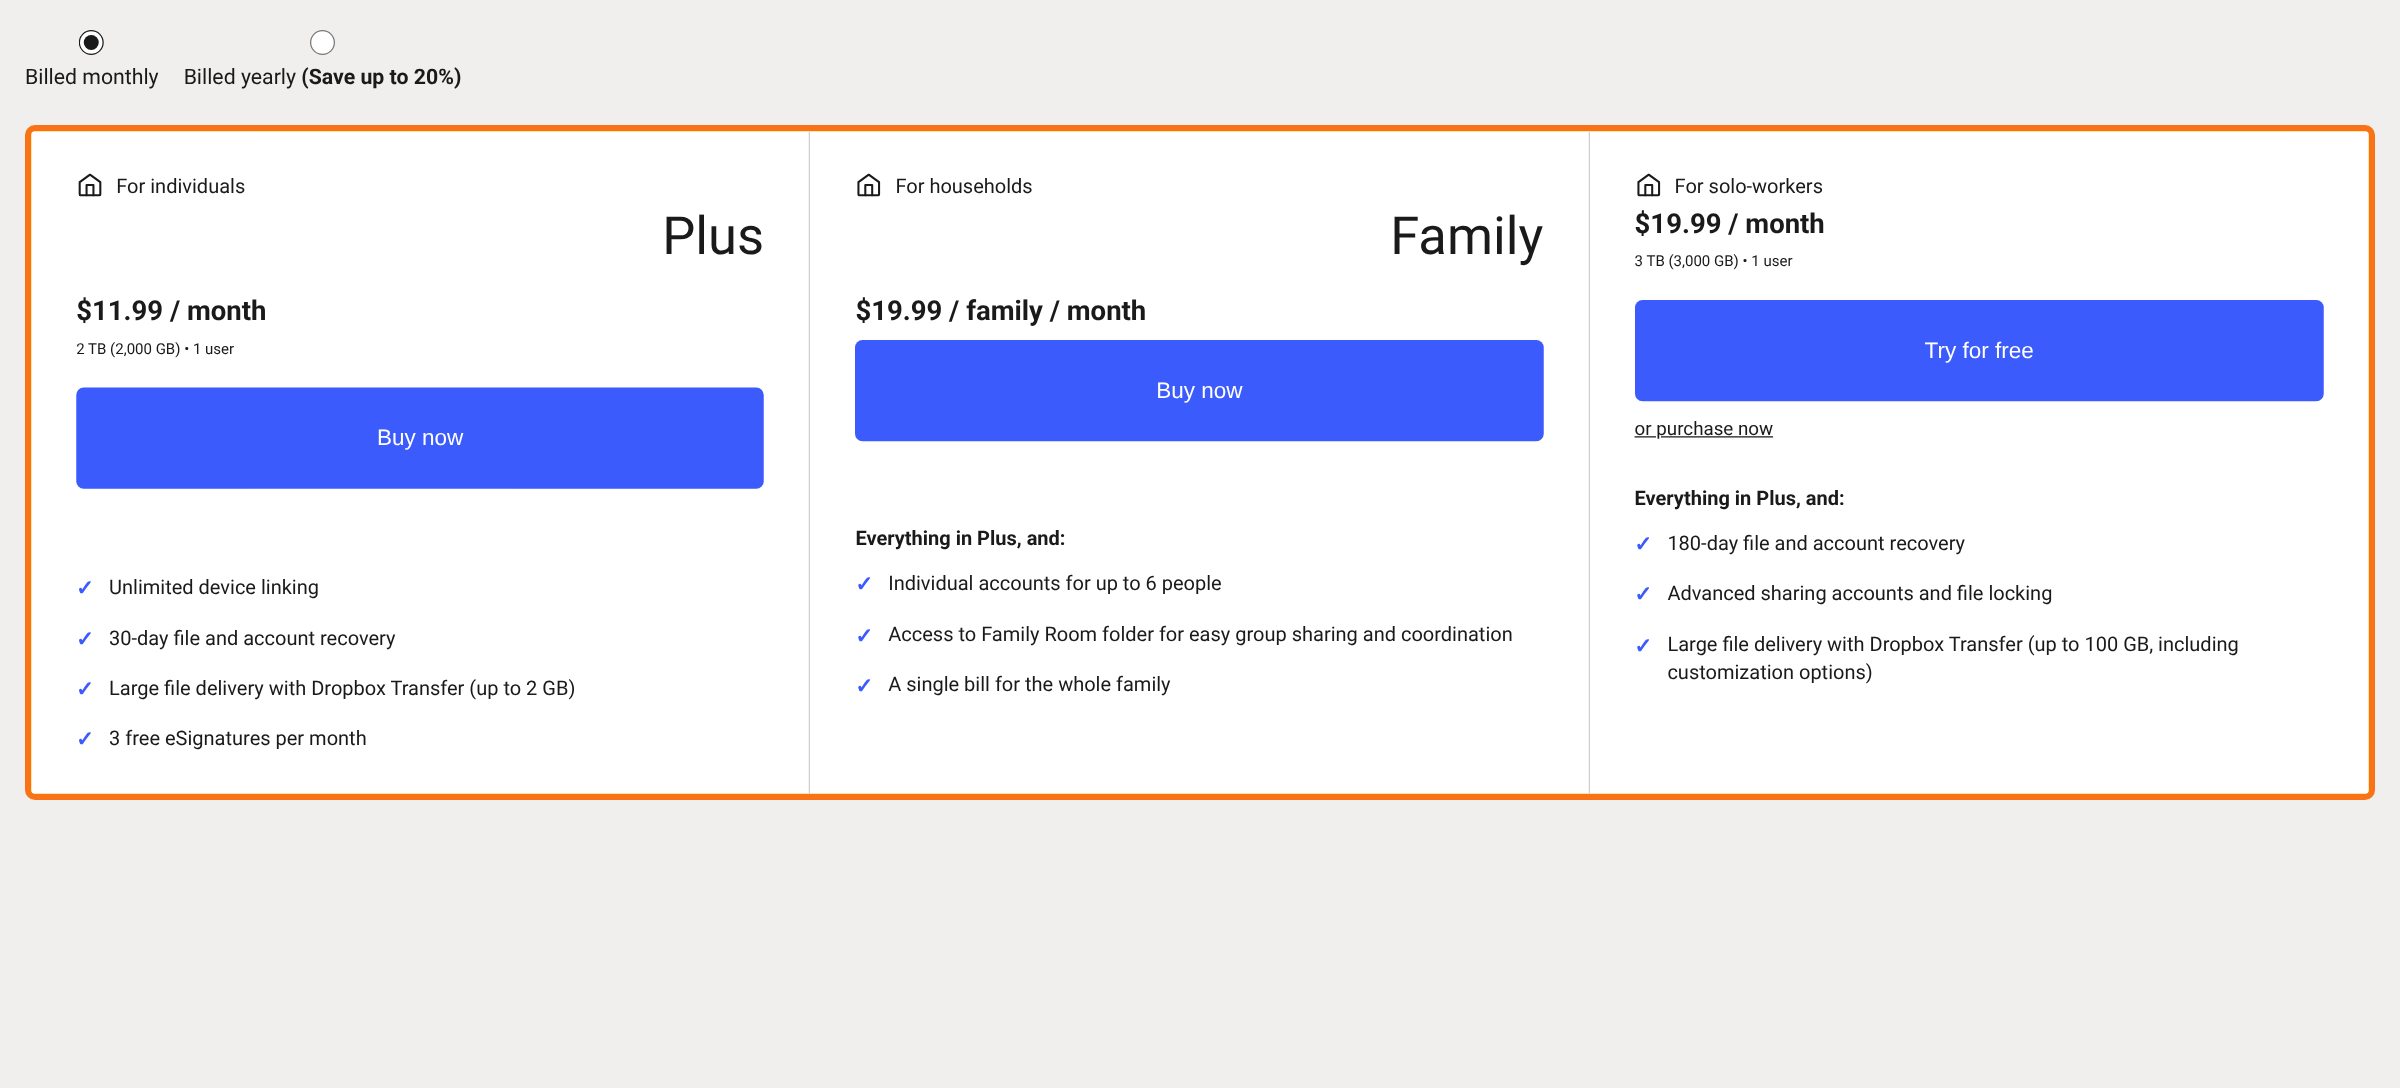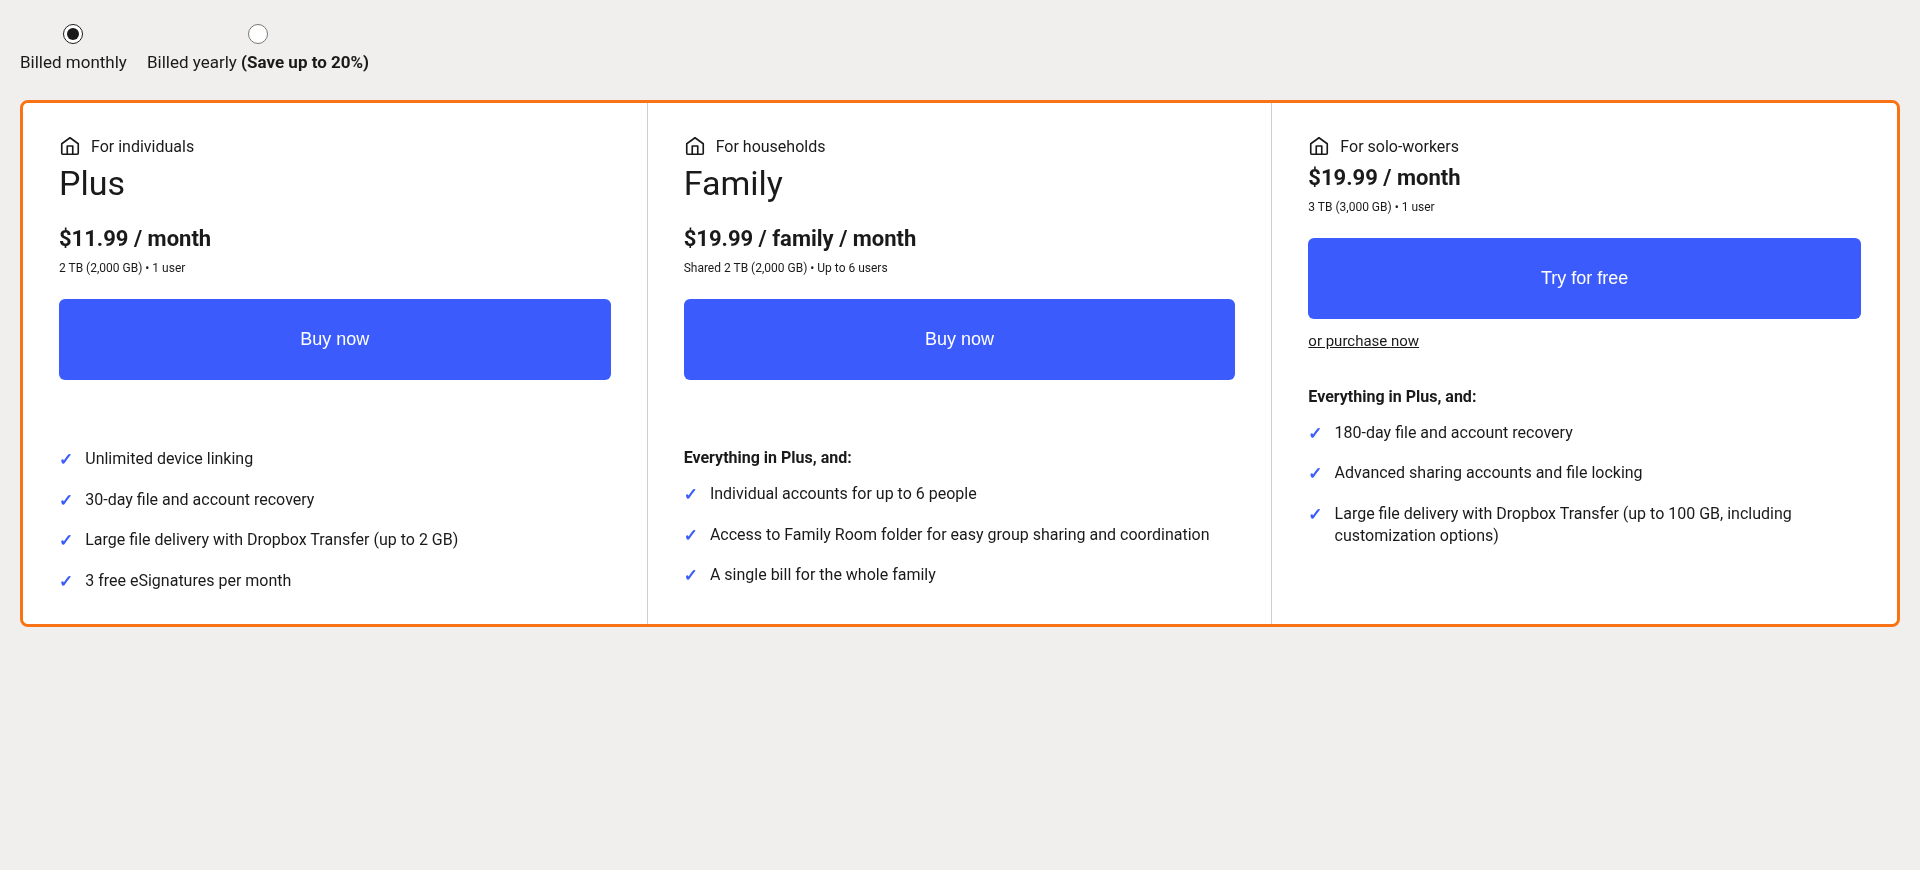--- a/index.html
+++ b/index.html
@@ -45,21 +45,21 @@
 
     .radio-label .save-text {
       font-weight: 700;
     }
 
     .plans-container {
       display: grid;
       grid-template-columns: 1fr 1fr 1fr;
       gap: 0;
       background: #fde047;
-      border: 3px solid #f97316;
+      border: 5px solid #f97316;
       border-radius: 8px;
       overflow: hidden;
     }
 
     .plan-card {
       background: #ffffff;
       padding: 32px 36px;
       border-right: 1px solid #d0cfcd;
     }
 
@@ -81,25 +81,26 @@
       align-items: center;
       justify-content: center;
     }
 
     .plan-category-label {
       font-size: 16px;
       color: #1a1a1a;
     }
 
     .plan-name {
-      font-size: 34px;
+      font-size: 42px;
       font-weight: 400;
       color: #1a1a1a;
       margin-bottom: 24px;
       line-height: 1.1;
+      text-align: right;
     }
 
     .plan-price {
       font-size: 22px;
       font-weight: 700;
       color: #1a1a1a;
       margin-bottom: 10px;
     }
 
     .plan-storage {
@@ -228,21 +229,20 @@
       <span class="home-icon">
         <svg width="22" height="22" viewBox="0 0 24 24" fill="none" stroke="#1a1a1a" stroke-width="1.8" stroke-linecap="round" stroke-linejoin="round">
           <path d="M3 9.5L12 3l9 6.5V20a1 1 0 01-1 1H4a1 1 0 01-1-1V9.5z"></path>
           <path d="M9 21V12h6v9"></path>
         </svg>
       </span>
       <span class="plan-category-label">For households</span>
     </div>
     <div class="plan-name">Family</div>
     <div class="plan-price">$19.99 / family / month</div>
-    <div class="plan-storage">Shared 2 TB (2,000 GB) • Up to 6 users</div>
     <button class="plan-cta-button">Buy now</button>
     <div class="purchase-link-container"></div>
     <div class="features-header">Everything in Plus, and:</div>
     <ul class="features-list">
       <li class="feature-item">
         <span class="check-icon">✓</span>
         <span class="feature-text">Individual accounts for up to 6 people</span>
       </li>
       <li class="feature-item">
         <span class="check-icon">✓</span>

